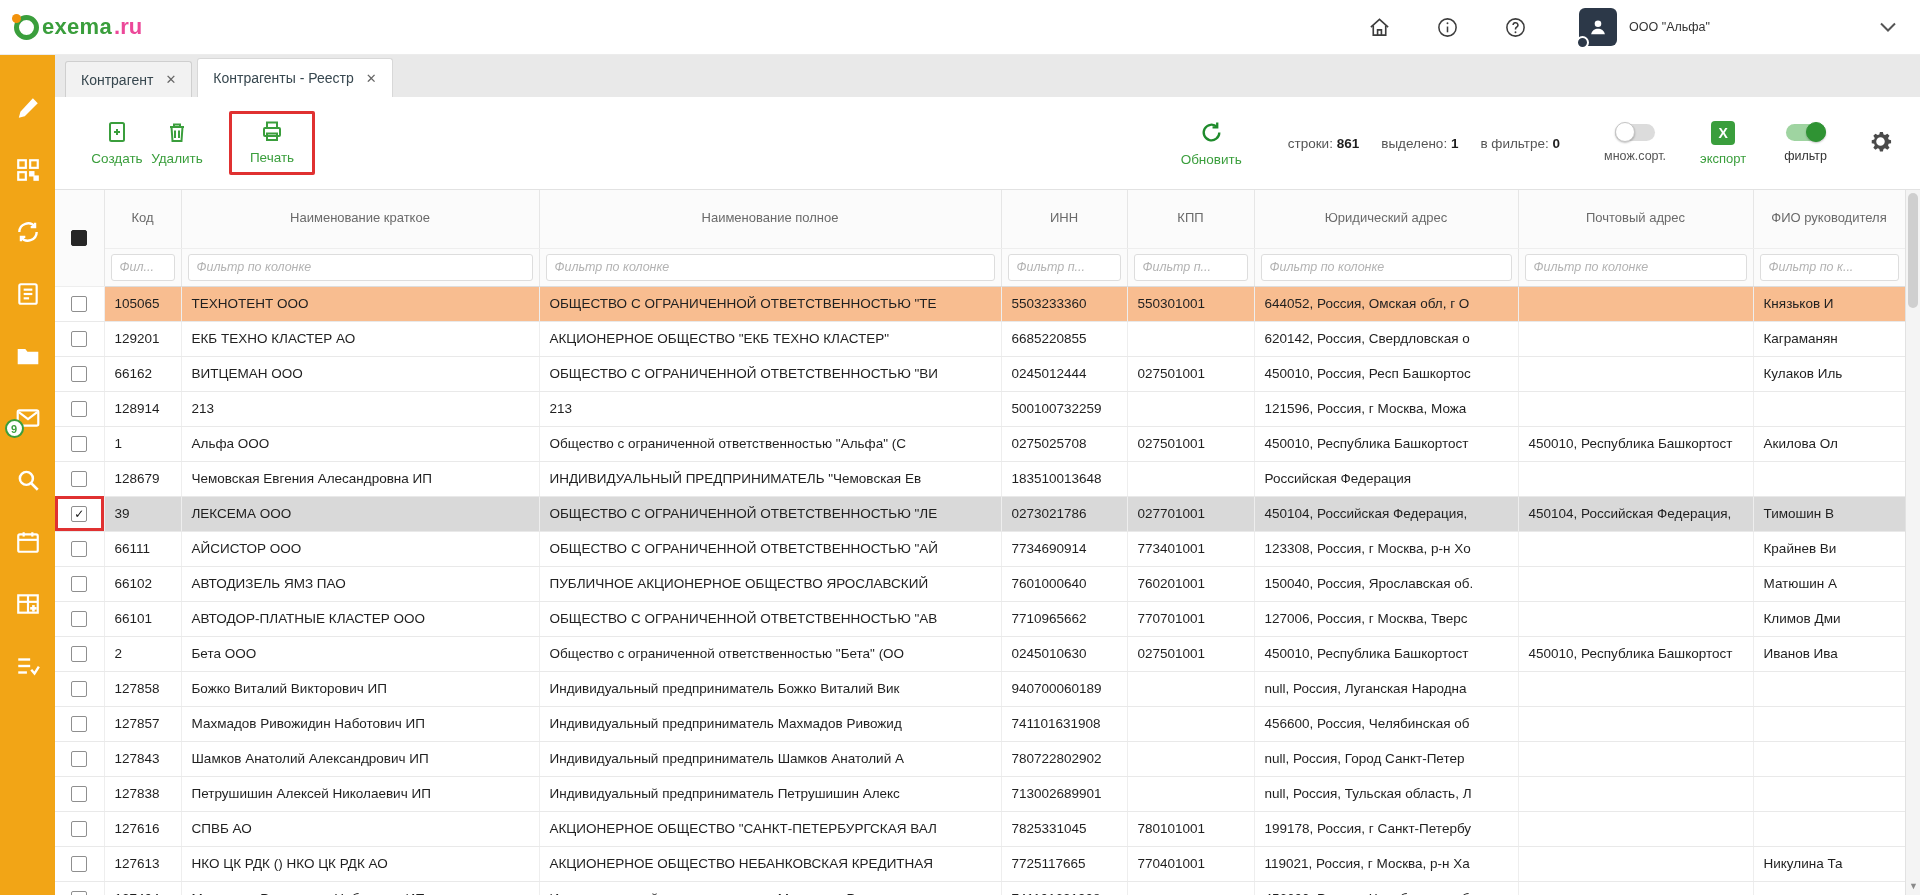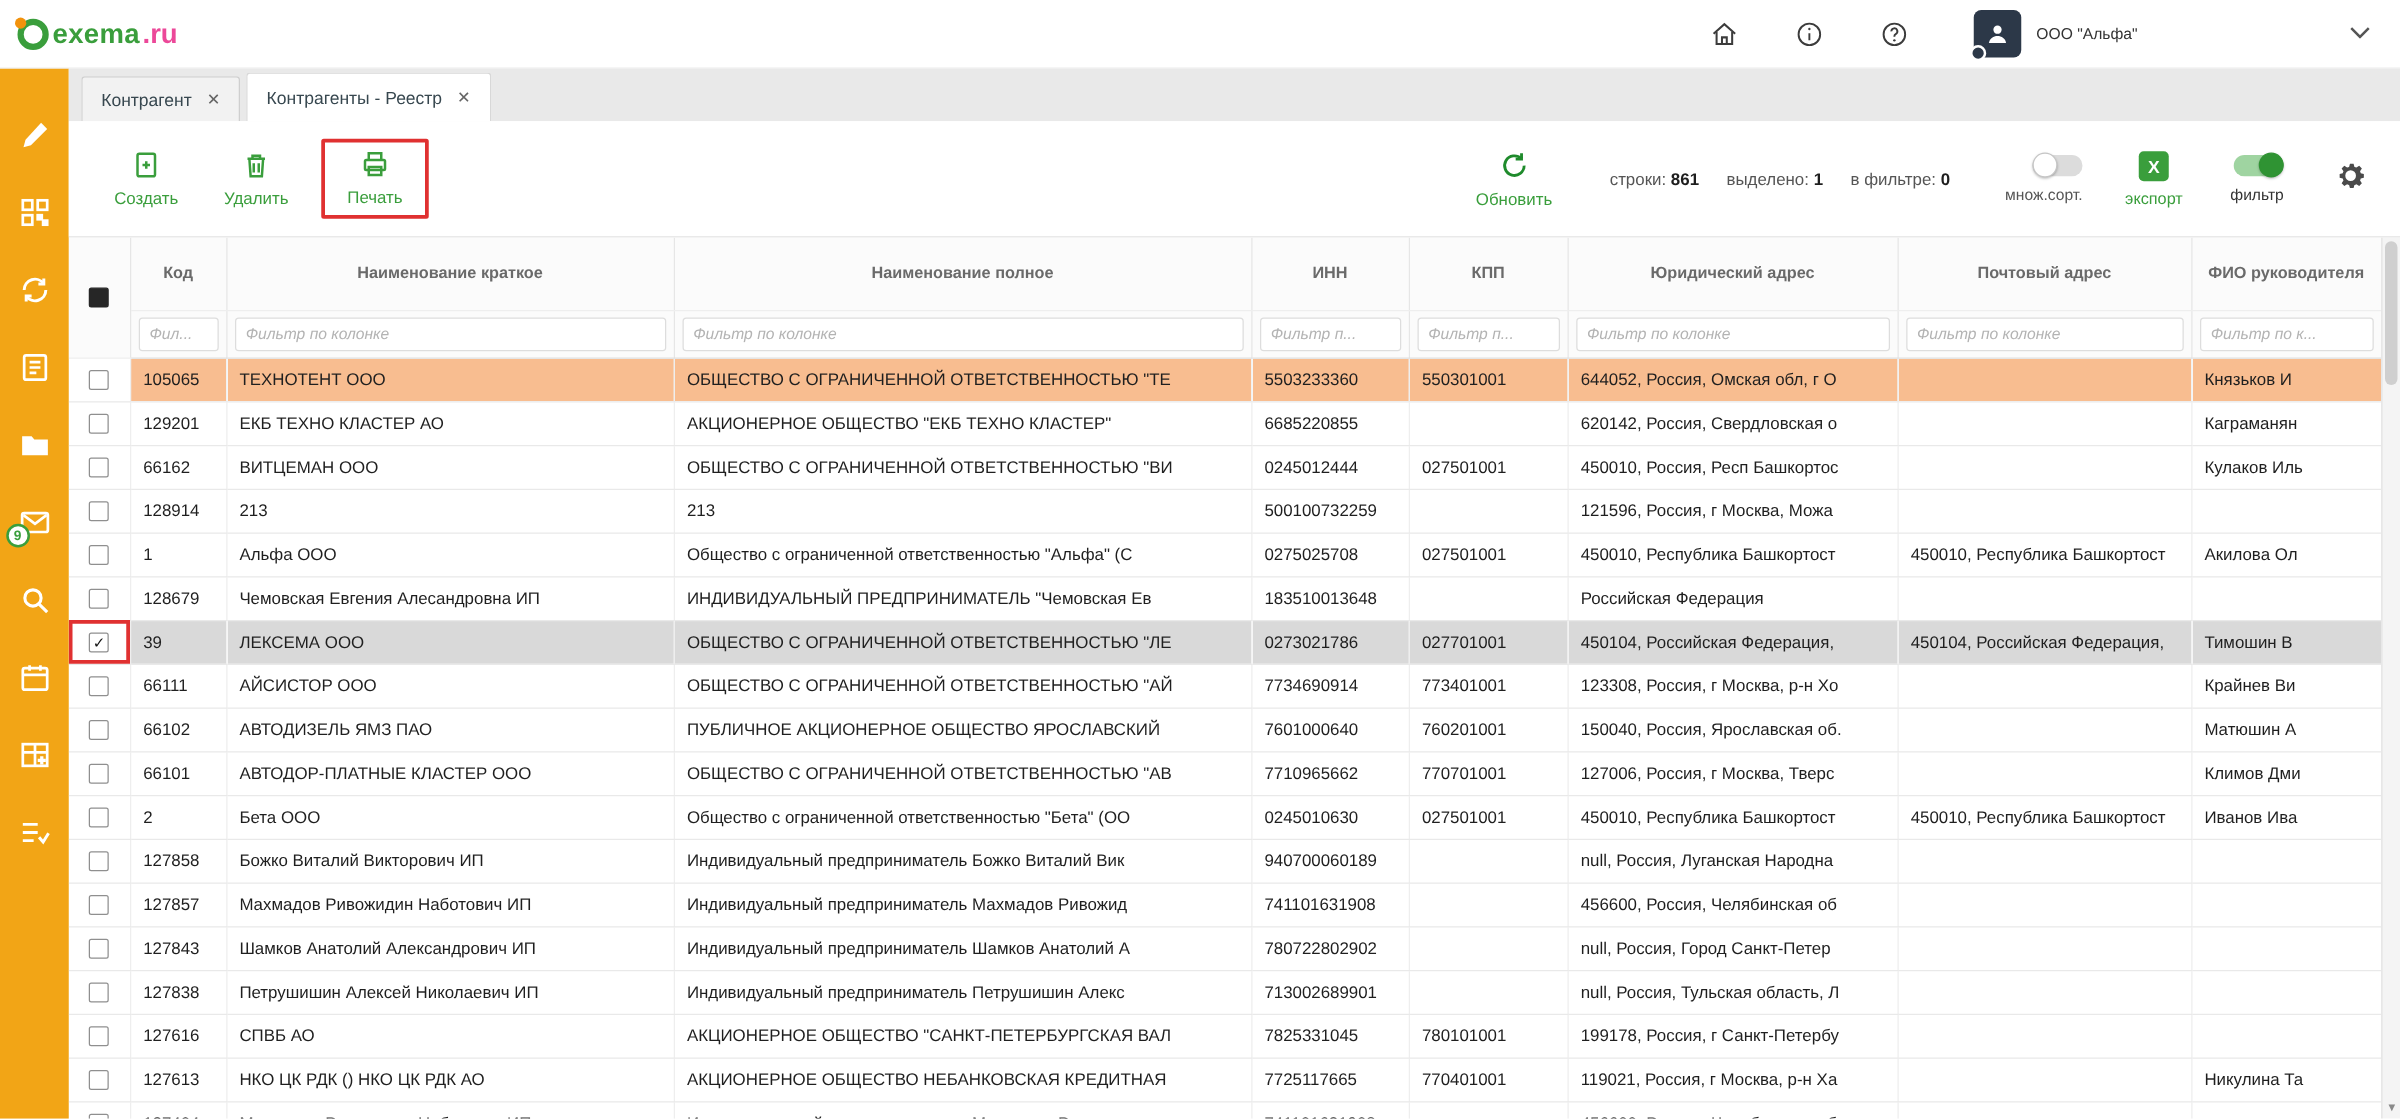--- a/index.html
+++ b/index.html
@@ -44,45 +44,45 @@
   .tab { height:36px; background:#f2f2f2; border:1px solid #cfcfcf; border-bottom:none;
     border-radius:3px 3px 0 0; display:flex; align-items:center; gap:12px; padding:4px 15px;
     font-size:14px; color:#37474f; cursor:pointer; }
   .tab.active { background:#fff; height:39px; border-color:#d8d8d8; }
   .tab-close { color:#666; font-size:13px; font-weight:bold; cursor:pointer; }
 
   
   .toolbar { height:92px; background:#fff; display:flex; align-items:center; padding:0 20px 0 32px; }
   .tool-btn { display:flex; flex-direction:column; align-items:center; gap:7px;
     color:#3a9e3c; font-size:13.5px; cursor:pointer; min-width:60px; }
-  .tool-btn + .tool-btn { margin-left:28px; }
+  .tool-btn + .tool-btn { }
   .print-wrap { border:3px solid #e03131; border-radius:2px; padding:5px 10px 7px; margin-left:22px; }
   .print-wrap .tool-btn { margin-left:0; }
   .refresh-group { margin-left:auto; }
   .stats { display:flex; align-items:center; gap:22px; margin:0 44px 0 46px; font-size:13.5px; color:#555; }
   .stat b { color:#1e1e1e; font-weight:bold; }
-  .toggle-group { display:flex; flex-direction:column; align-items:flex-end; gap:8px; font-size:12.5px;
+  .toggle-group { display:flex; flex-direction:column; align-items:center; gap:8px; font-size:12.5px;
     color:#555; cursor:pointer; margin-right:34px; }
   .switch { width:40px; height:17px; border-radius:9px; background:#dcdcdc; position:relative; }
   .switch .knob { position:absolute; top:-2px; left:0; width:20px; height:20px; border-radius:50%;
     background:#fff; border:1px solid #c5c5c5; box-shadow:0 1px 2px rgba(0,0,0,.25); }
   .switch.on { background:#9fd4a1; }
   .switch.on .knob { left:auto; right:0; background:#2f9333; border-color:#2f9333; }
   .export-group { display:flex; flex-direction:column; align-items:center; gap:6px;
     color:#3a9e3c; font-size:13px; cursor:pointer; margin-right:38px; }
   .excel { width:24px; height:24px; background:#3a9e3c; border-radius:4px; color:#fff;
     font-weight:bold; font-size:14px; display:flex; align-items:center; justify-content:center; }
   .filter-group { color:#333; margin-right:40px; }
   .gear { cursor:pointer; margin-right:6px; }
 
   
   .grid-area { flex:1; display:flex; overflow:hidden; border-top:1px solid #e2e2e2; }
   .grid-scroll { flex:1; overflow:hidden; }
   table { border-collapse:collapse; table-layout:fixed; width:1850px; }
-  thead th { background:#fbfbfb; color:#6a6a6a; font-weight:bold; font-size:13px; height:58px;
+  thead th { background:#fbfbfb; color:#6a6a6a; font-weight:normal; font-size:13px; height:58px;
     vertical-align:middle; text-align:center; padding:0 10px; border-right:1px solid #e6e6e6;
     border-bottom:1px solid #eee; line-height:1.3; cursor:pointer; }
   .filter-row td { background:#fbfbfb; padding:5px 6px; border-right:1px solid #e6e6e6;
     border-bottom:1px solid #ddd; height:38px; }
   .filter-row input { width:100%; height:27px; border:1px solid #ddd; border-radius:3px;
     padding:12px 8px; font-size:12.5px; font-family:inherit; color:#444; outline:none; background:#fff; }
   .filter-row input::placeholder { font-style:italic; color:#b3b3b3; }
   tbody td { height:35px; font-size:13.5px; color:#1f1f1f; padding:0 10px;
     border-bottom:1px solid #e9e9e9; border-right:1px solid #eee;
     white-space:nowrap; overflow:hidden; background:#fff; }

